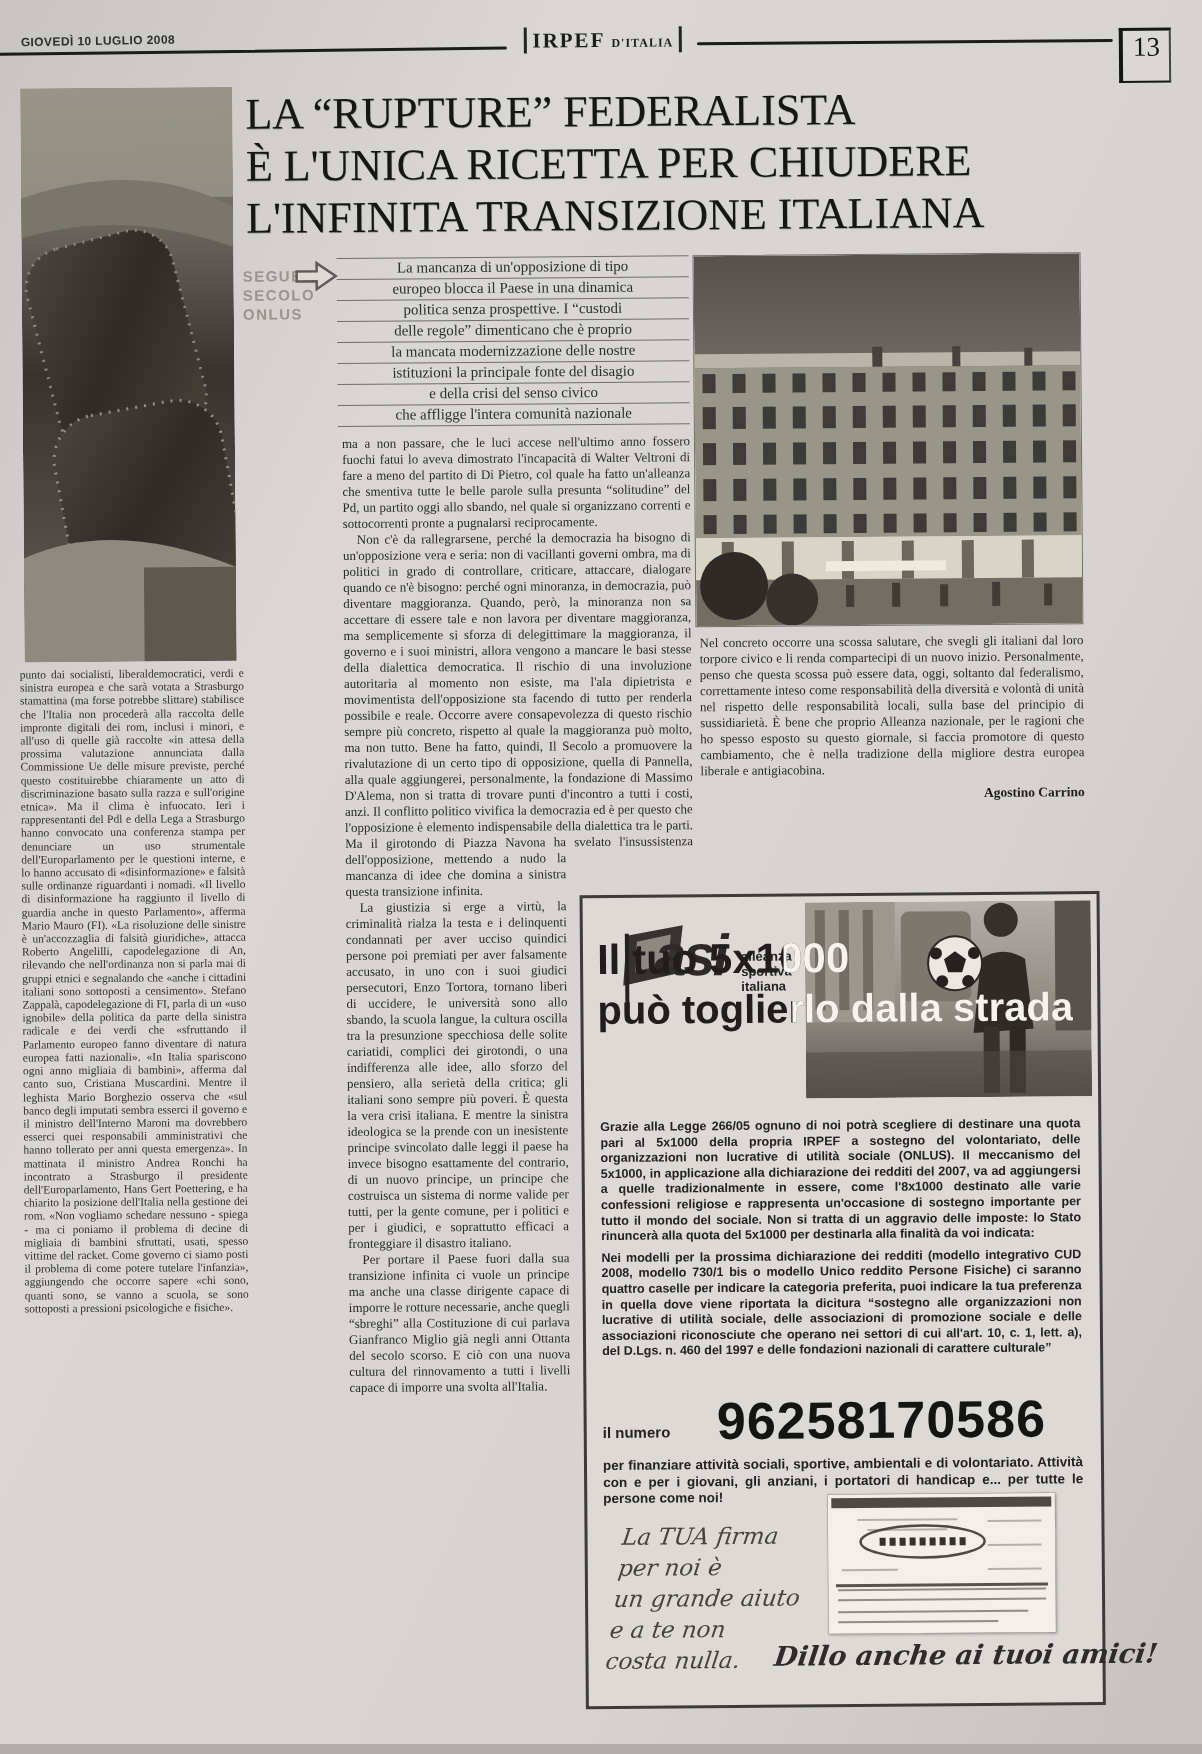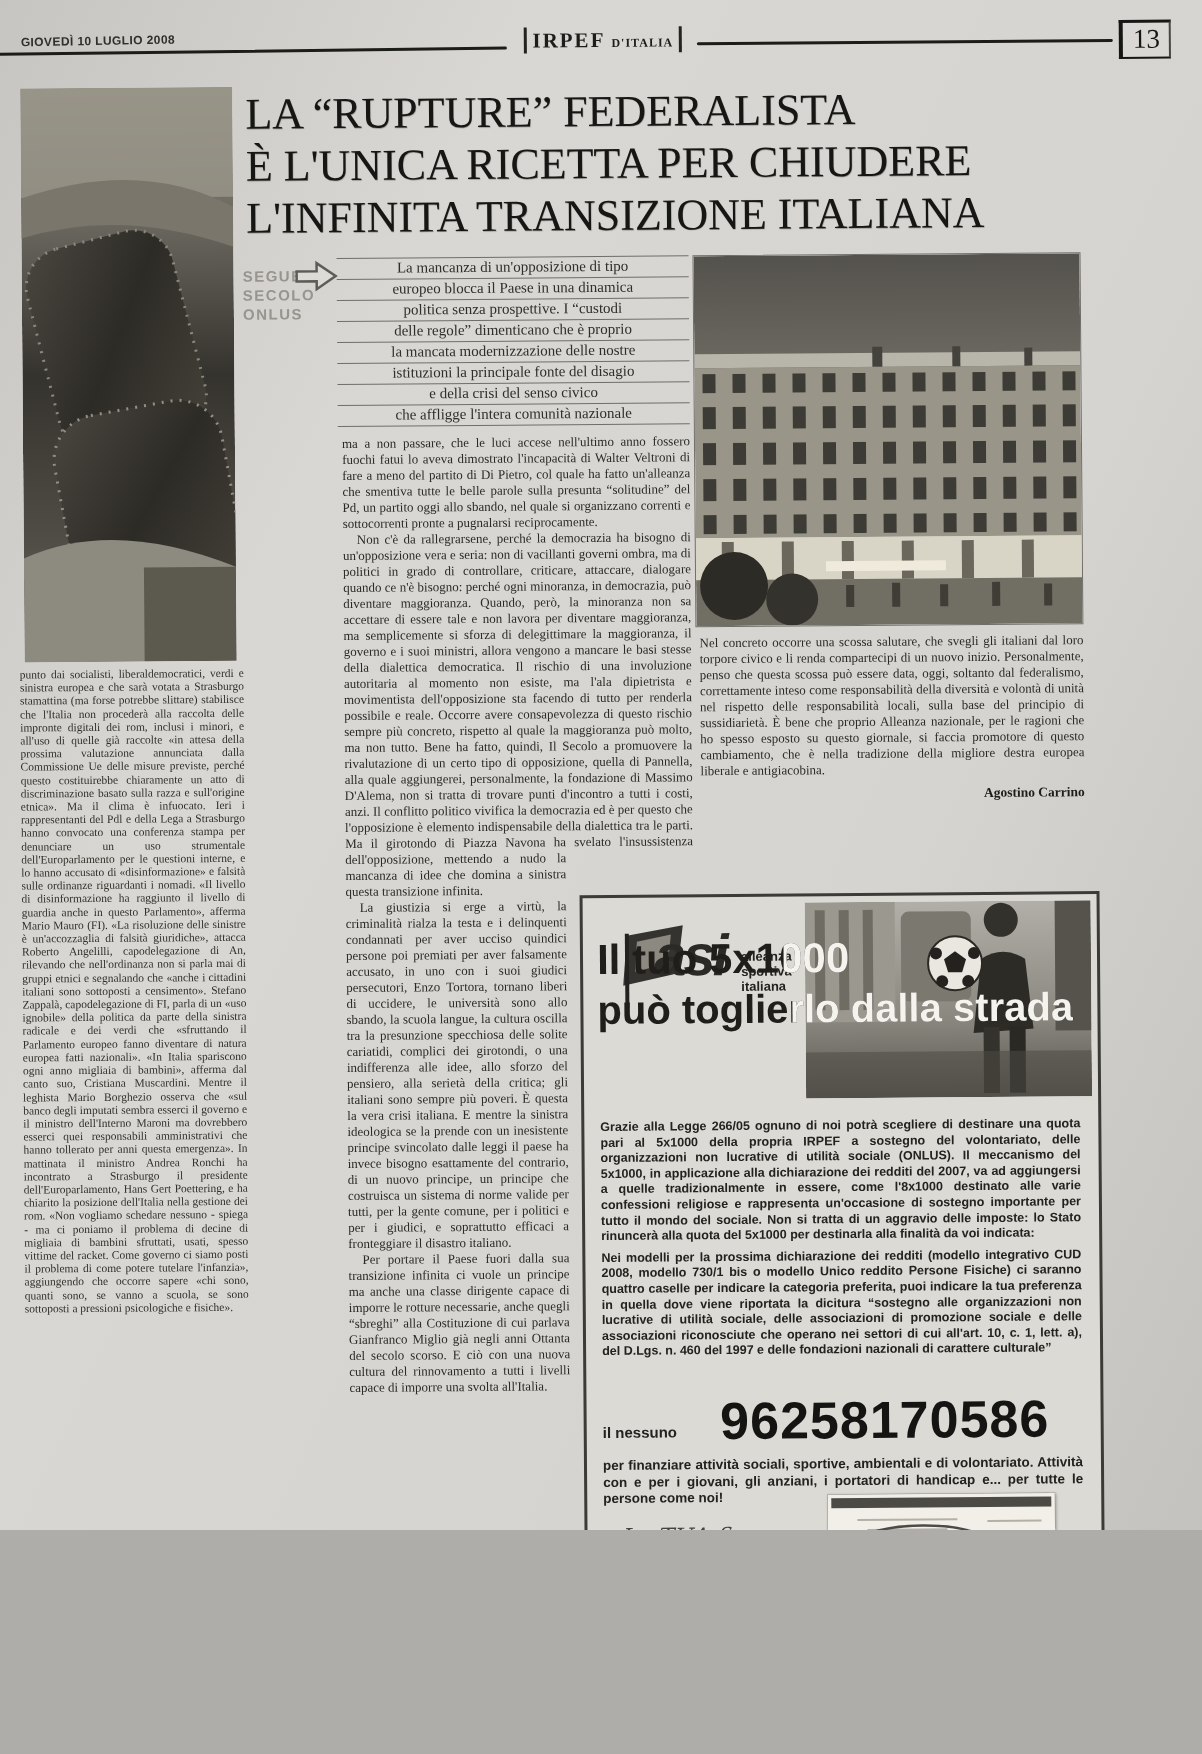--- a/index.html
+++ b/index.html
@@ -1,31 +1,31 @@
 <!DOCTYPE html>
 <html lang="it"><head>
 <meta charset="utf-8">
 <style>
   html,body{margin:0;padding:0;}
   body{width:1202px;height:1754px;background:#aeada9;font-family:"Liberation Serif",serif;overflow:hidden;}
-  .sheet{position:absolute;left:0;top:0;width:1202px;height:1530px;overflow:hidden;
+  .sheet{position:absolute;left:0;top:0;width:1202px;height:1744px;overflow:hidden;
          background:linear-gradient(115deg,#c6c5c1,#d8d7d3 28%,#d5d4d0 68%,#c3c2be);}
   .tilt{position:absolute;left:0;top:0;width:1202px;height:1754px;transform:rotate(-0.45deg);transform-origin:50% 40%;}
 
   
   .date{position:absolute;left:26px;top:30px;font:700 12px "Liberation Sans",sans-serif;
         letter-spacing:.4px;color:#2f2f2c;transform:rotate(-0.6deg);}
   .rule{position:absolute;background:#1c1c1a;border-radius:2px;}
   .rule-left{left:0;top:47px;width:512px;height:3px;transform:rotate(-0.25deg);}
   .rule-right{left:702px;top:43px;width:416px;height:3px;}
   .masthead{position:absolute;left:510px;top:27px;width:196px;display:flex;align-items:center;justify-content:center;gap:6px;}
   .mast-bar{width:3px;height:26px;background:#232321;}
   .mast-main{font:600 21px "Liberation Serif",serif;letter-spacing:2px;color:#1d1d1b;}
   .mast-sub{font:600 12px "Liberation Serif",serif;letter-spacing:1px;color:#1d1d1b;padding-top:6px;text-align:center;}
-  .pagenum{position:absolute;left:1124px;top:24px;padding:1px 9px 2px 10px;
+  .pagenum{position:absolute;left:1124px;top:32px;padding:1px 9px 18px 10px;
            border-left:4px solid #161614;border-top:3px solid #161614;border-bottom:2px solid #161614;border-right:2px solid #454543;
            font:400 27px "Liberation Serif",serif;color:#161614;background:#d9d8d4;}
 
   
   .photo{position:absolute;overflow:hidden;}
   .photo-left{left:25px;top:84px;width:212px;height:574px;}
   .photo-right{left:696px;top:256px;width:386px;height:370px;border:1px solid #6f6e68;}
 
   
   .headline{position:absolute;left:250px;top:86px;width:740px;color:#161614;
@@ -278,21 +278,21 @@
       <span class="base">può toglierlo dalla strada</span>
       <span class="over">può toglierlo dalla strada</span>
     </div>
 
     <div class="ad-body">
           <p>Grazie alla Legge 266/05 ognuno di noi potrà scegliere di destinare una quota pari al 5x1000 della propria IRPEF a sostegno del volontariato, delle organizzazioni non lucrative di utilità sociale (ONLUS). Il meccanismo del 5x1000, in applicazione alla dichiarazione dei redditi del 2007, va ad aggiungersi a quelle tradizionalmente in essere, come l'8x1000 destinato alle varie confessioni religiose e rappresenta un'occasione di sostegno importante per tutto il mondo del sociale. Non si tratta di un aggravio delle imposte: lo Stato rinuncerà alla quota del 5x1000 per destinarla alla finalità da voi indicata:</p>
           <p>Nei modelli per la prossima dichiarazione dei redditi (modello integrativo CUD 2008, modello 730/1 bis o modello Unico reddito Persone Fisiche) ci saranno quattro caselle per indicare la categoria preferita, puoi indicare la tua preferenza in quella dove viene riportata la dicitura “sostegno alle organizzazioni non lucrative di utilità sociale, delle associazioni di promozione sociale e delle associazioni riconosciute che operano nei settori di cui all'art. 10, c. 1, lett. a), del D.Lgs. n. 460 del 1997 e delle fondazioni nazionali di carattere culturale”</p>
         </div>
 
     <div class="ad-number-row">
-      <span class="ad-number-label">il nessuno</span>
+      <span class="ad-number-label">il numero</span>
       <span class="ad-number">96258170586</span>
     </div>
 
     <div class="ad-caption">per finanziare attività sociali, sportive, ambientali e di volontariato. Attività con e per i giovani, gli anziani, i portatori di handicap e... per tutte le persone come noi!</div>
 
     <div class="ad-script">
           <div>La TUA firma</div>
           <div>per noi è</div>
           <div>un grande aiuto</div>
           <div>e a te non</div>

